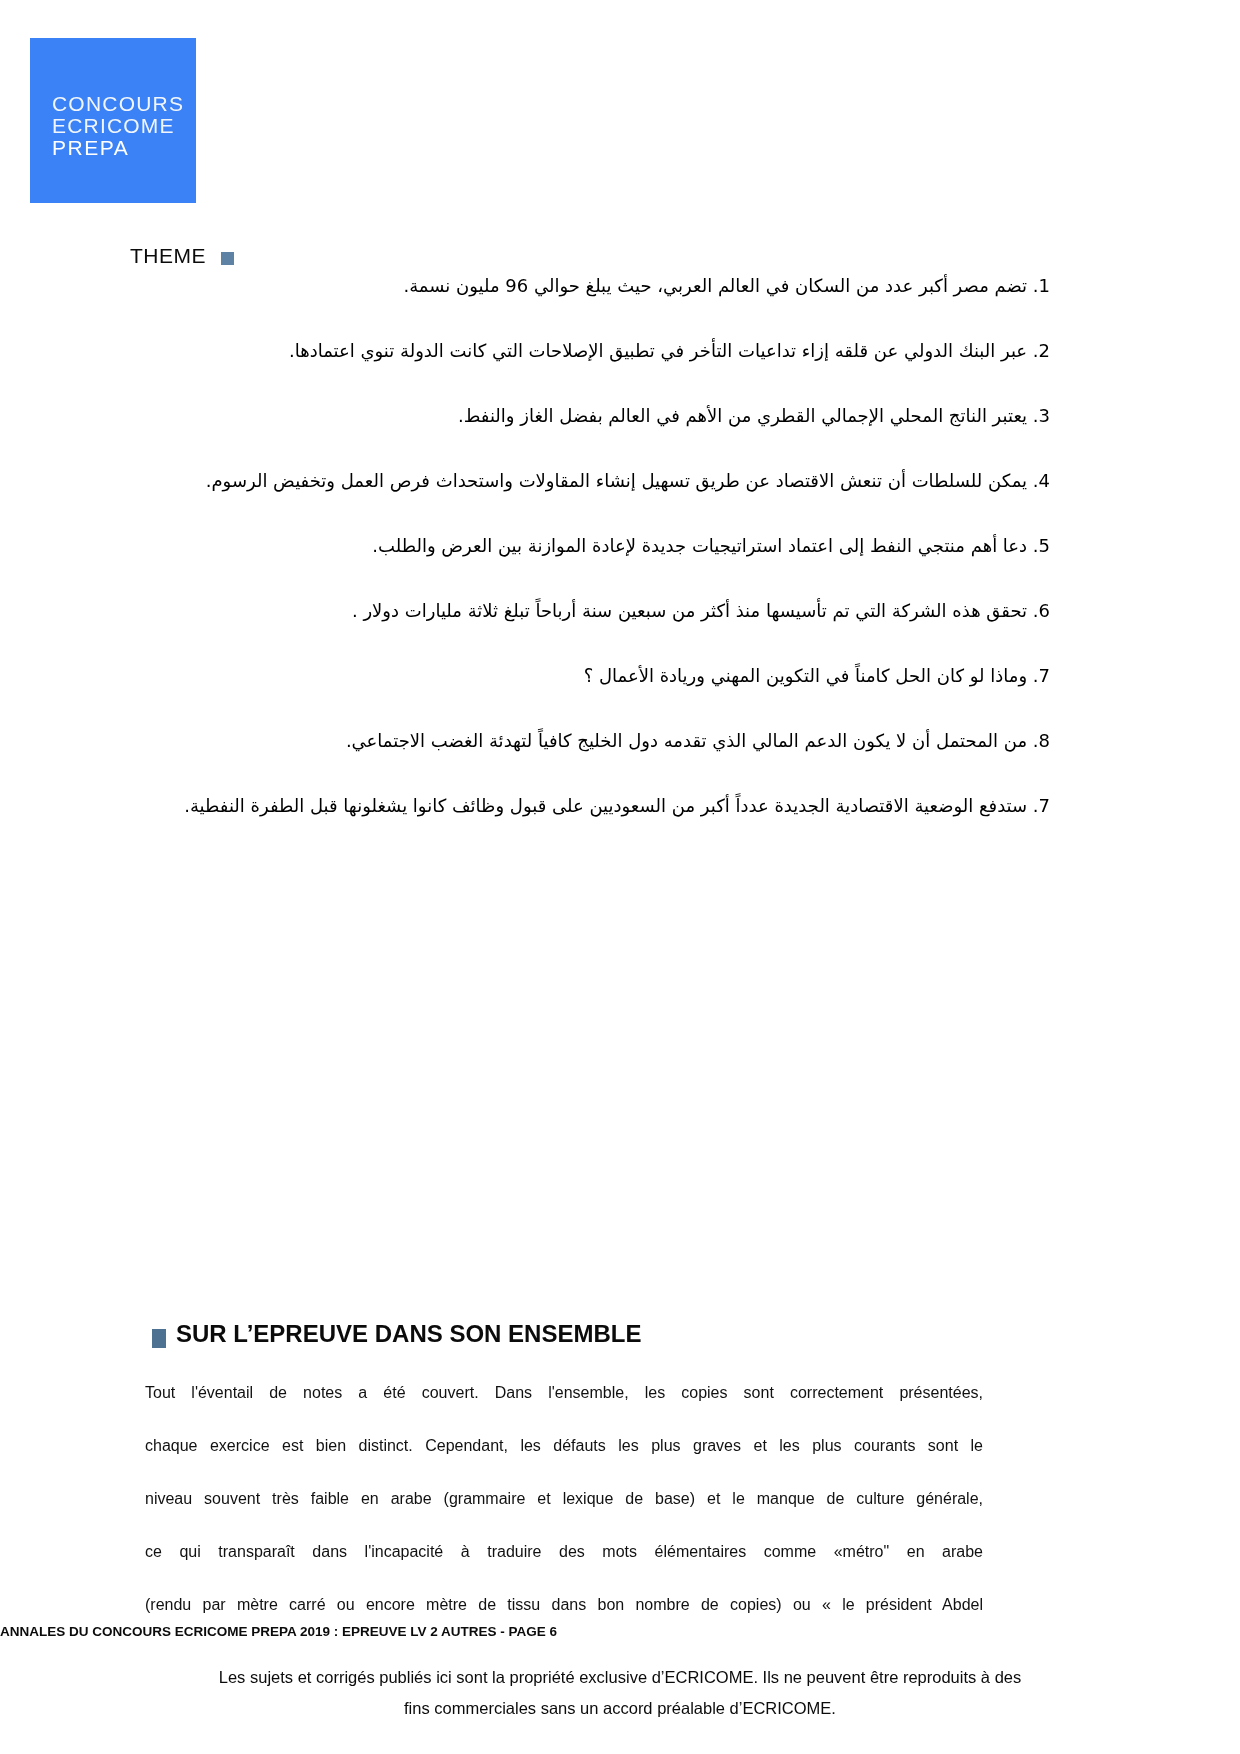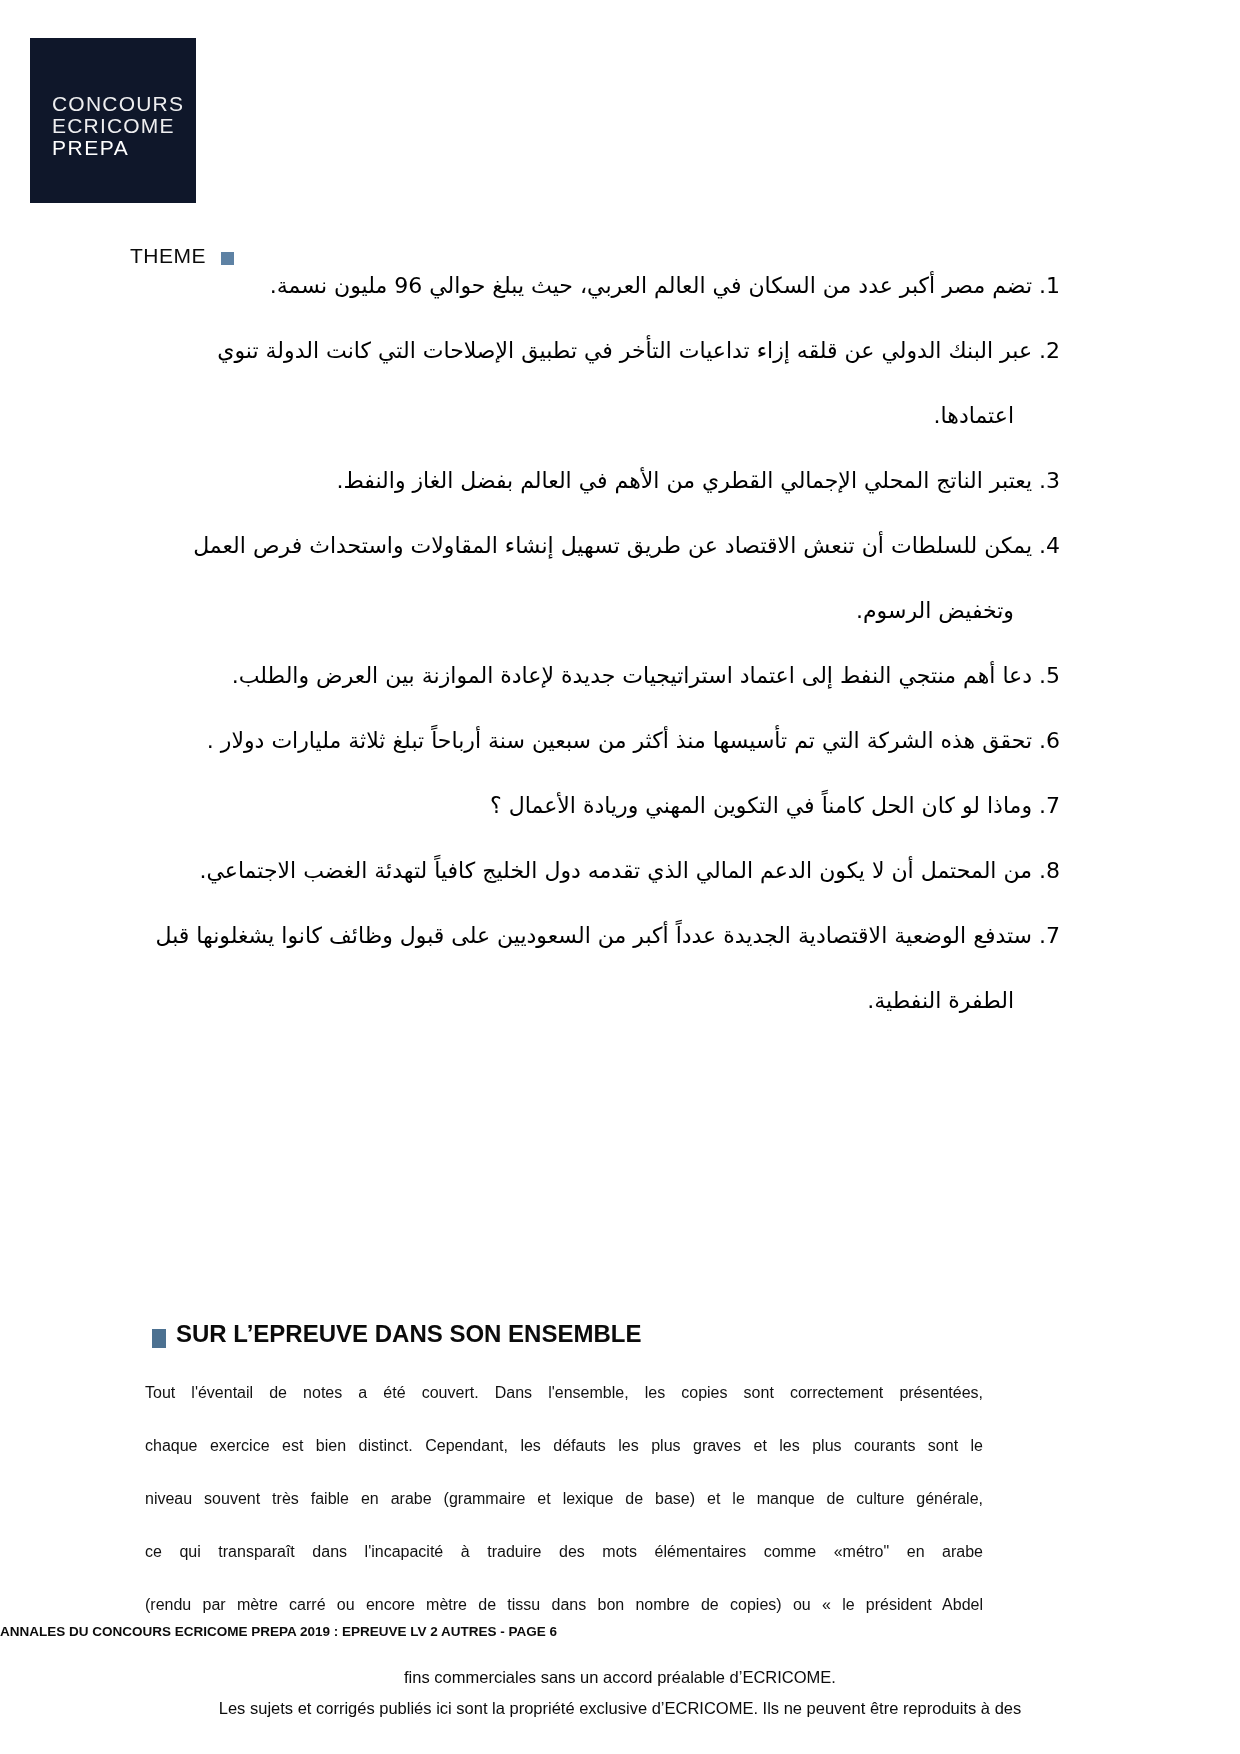--- a/index.html
+++ b/index.html
@@ -12,21 +12,21 @@
     overflow: hidden;
     font-family: "Liberation Sans", sans-serif;
     color: #000;
   }
 
   
   .logo {
     position: absolute;
     left: 30px; top: 38px;
     width: 166px; height: 165px;
-    background: #0f172a;
+    background: #3b82f6;
     padding: 55px 0 0 22px;
   }
   .logo-line {
     color: #ffffff;
     font-size: 21px;
     line-height: 22px;
     letter-spacing: 1.2px;
     font-weight: 300;
     opacity: 0.93;
     font-family: "Liberation Sans", sans-serif;
@@ -44,26 +44,26 @@
   }
   .theme-square {
     width: 13px; height: 13px;
     background: #5E82A4;
     margin-left: 15px; margin-top: 4px;
   }
 
   
   .arabic-list {
     position: absolute;
-    right: 180px; top: 253px;
+    right: 190px; top: 253px;
     width: 905px;
     direction: rtl;
     text-align: right;
     font-family: "DejaVu Sans", sans-serif;
-    font-size: 22px;
+    font-size: 18px;
     line-height: 65px;
     color: #000;
   }
   .ar-item {
     padding-right: 46px;
     text-indent: -46px;
   }
 
   
   .section-heading {
@@ -150,17 +150,17 @@
   <div class="paragraph">
     <div class="para-line">Tout l'éventail de notes a été couvert. Dans l'ensemble, les copies sont correctement présentées,</div>
     <div class="para-line">chaque exercice est bien distinct. Cependant, les défauts les plus graves et les plus courants sont le</div>
     <div class="para-line">niveau souvent très faible en arabe (grammaire et lexique de base) et le manque de culture générale,</div>
     <div class="para-line">ce qui transparaît dans l'incapacité à traduire des mots élémentaires comme «métro" en arabe</div>
     <div class="para-line">(rendu par mètre carré ou encore mètre de tissu dans bon nombre de copies) ou « le président Abdel</div>
   </div>
 
   <div class="footer-bold">ANNALES DU CONCOURS ECRICOME PREPA 2019 : EPREUVE LV 2 AUTRES - PAGE 6</div>
   <div class="footer-note">
+    <div>Les sujets et corrigés publiés ici sont la propriété exclusive d’ECRICOME. Ils ne peuvent être reproduits à des</div>
     <div>fins commerciales sans un accord préalable d’ECRICOME.</div>
-    <div>Les sujets et corrigés publiés ici sont la propriété exclusive d’ECRICOME. Ils ne peuvent être reproduits à des</div>
   </div>
 
 </div>
 
 </body></html>

